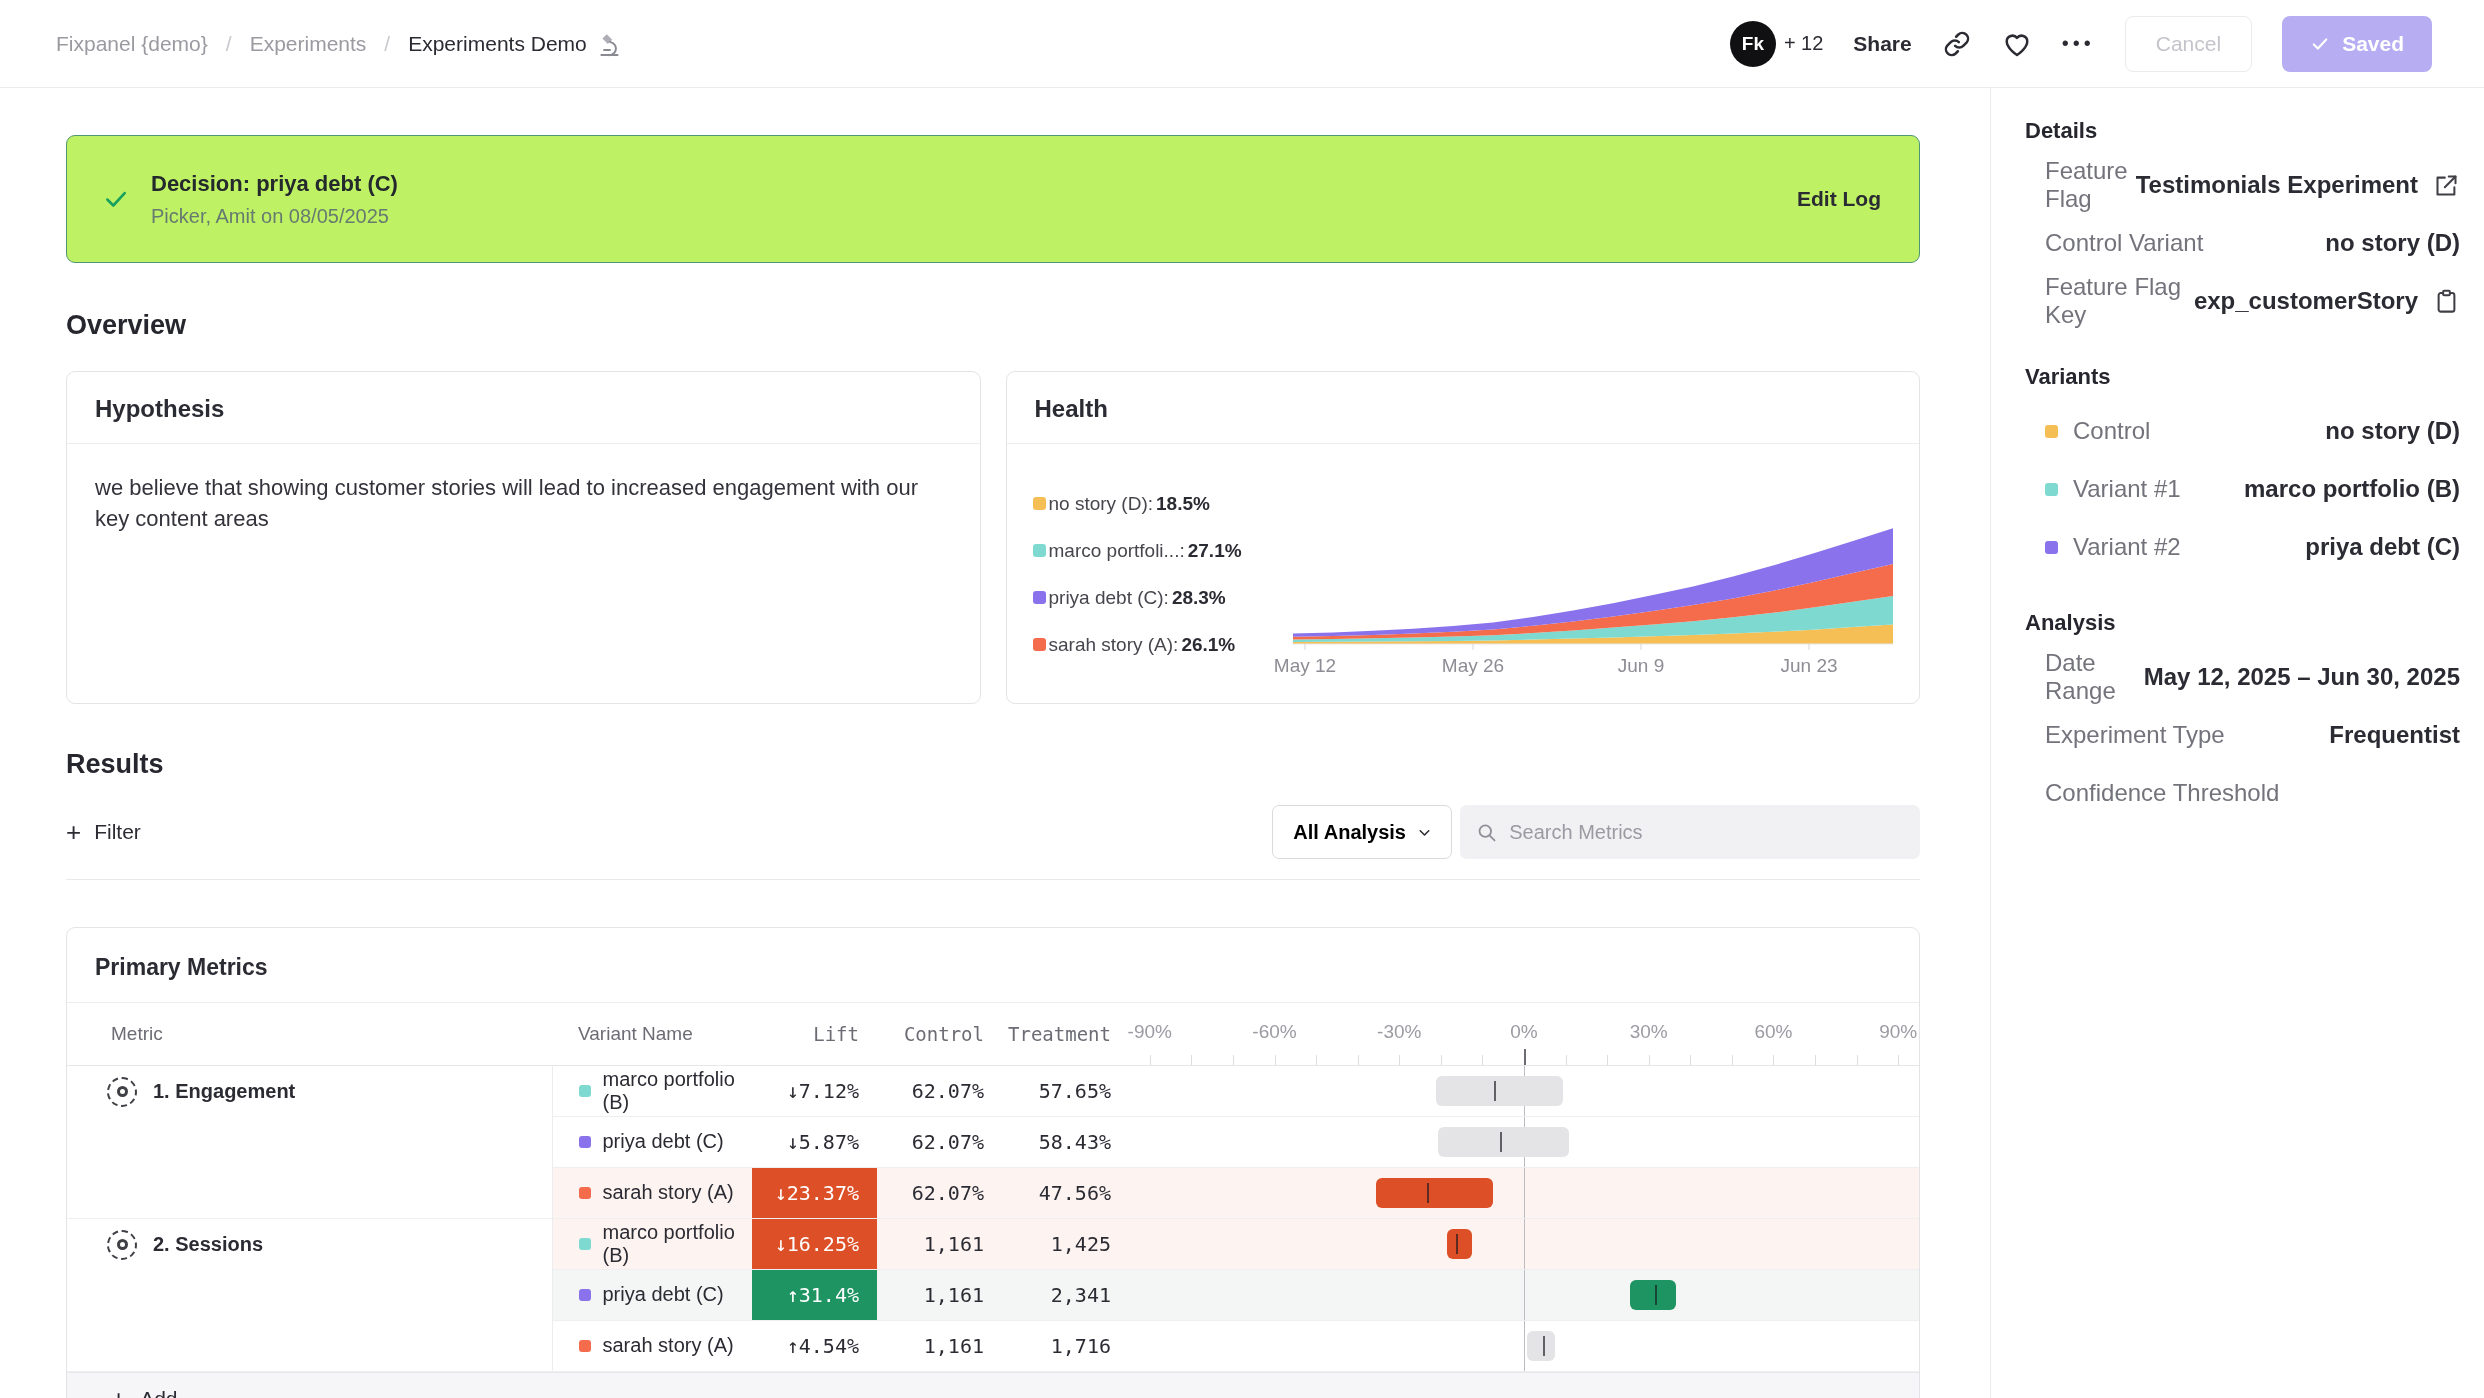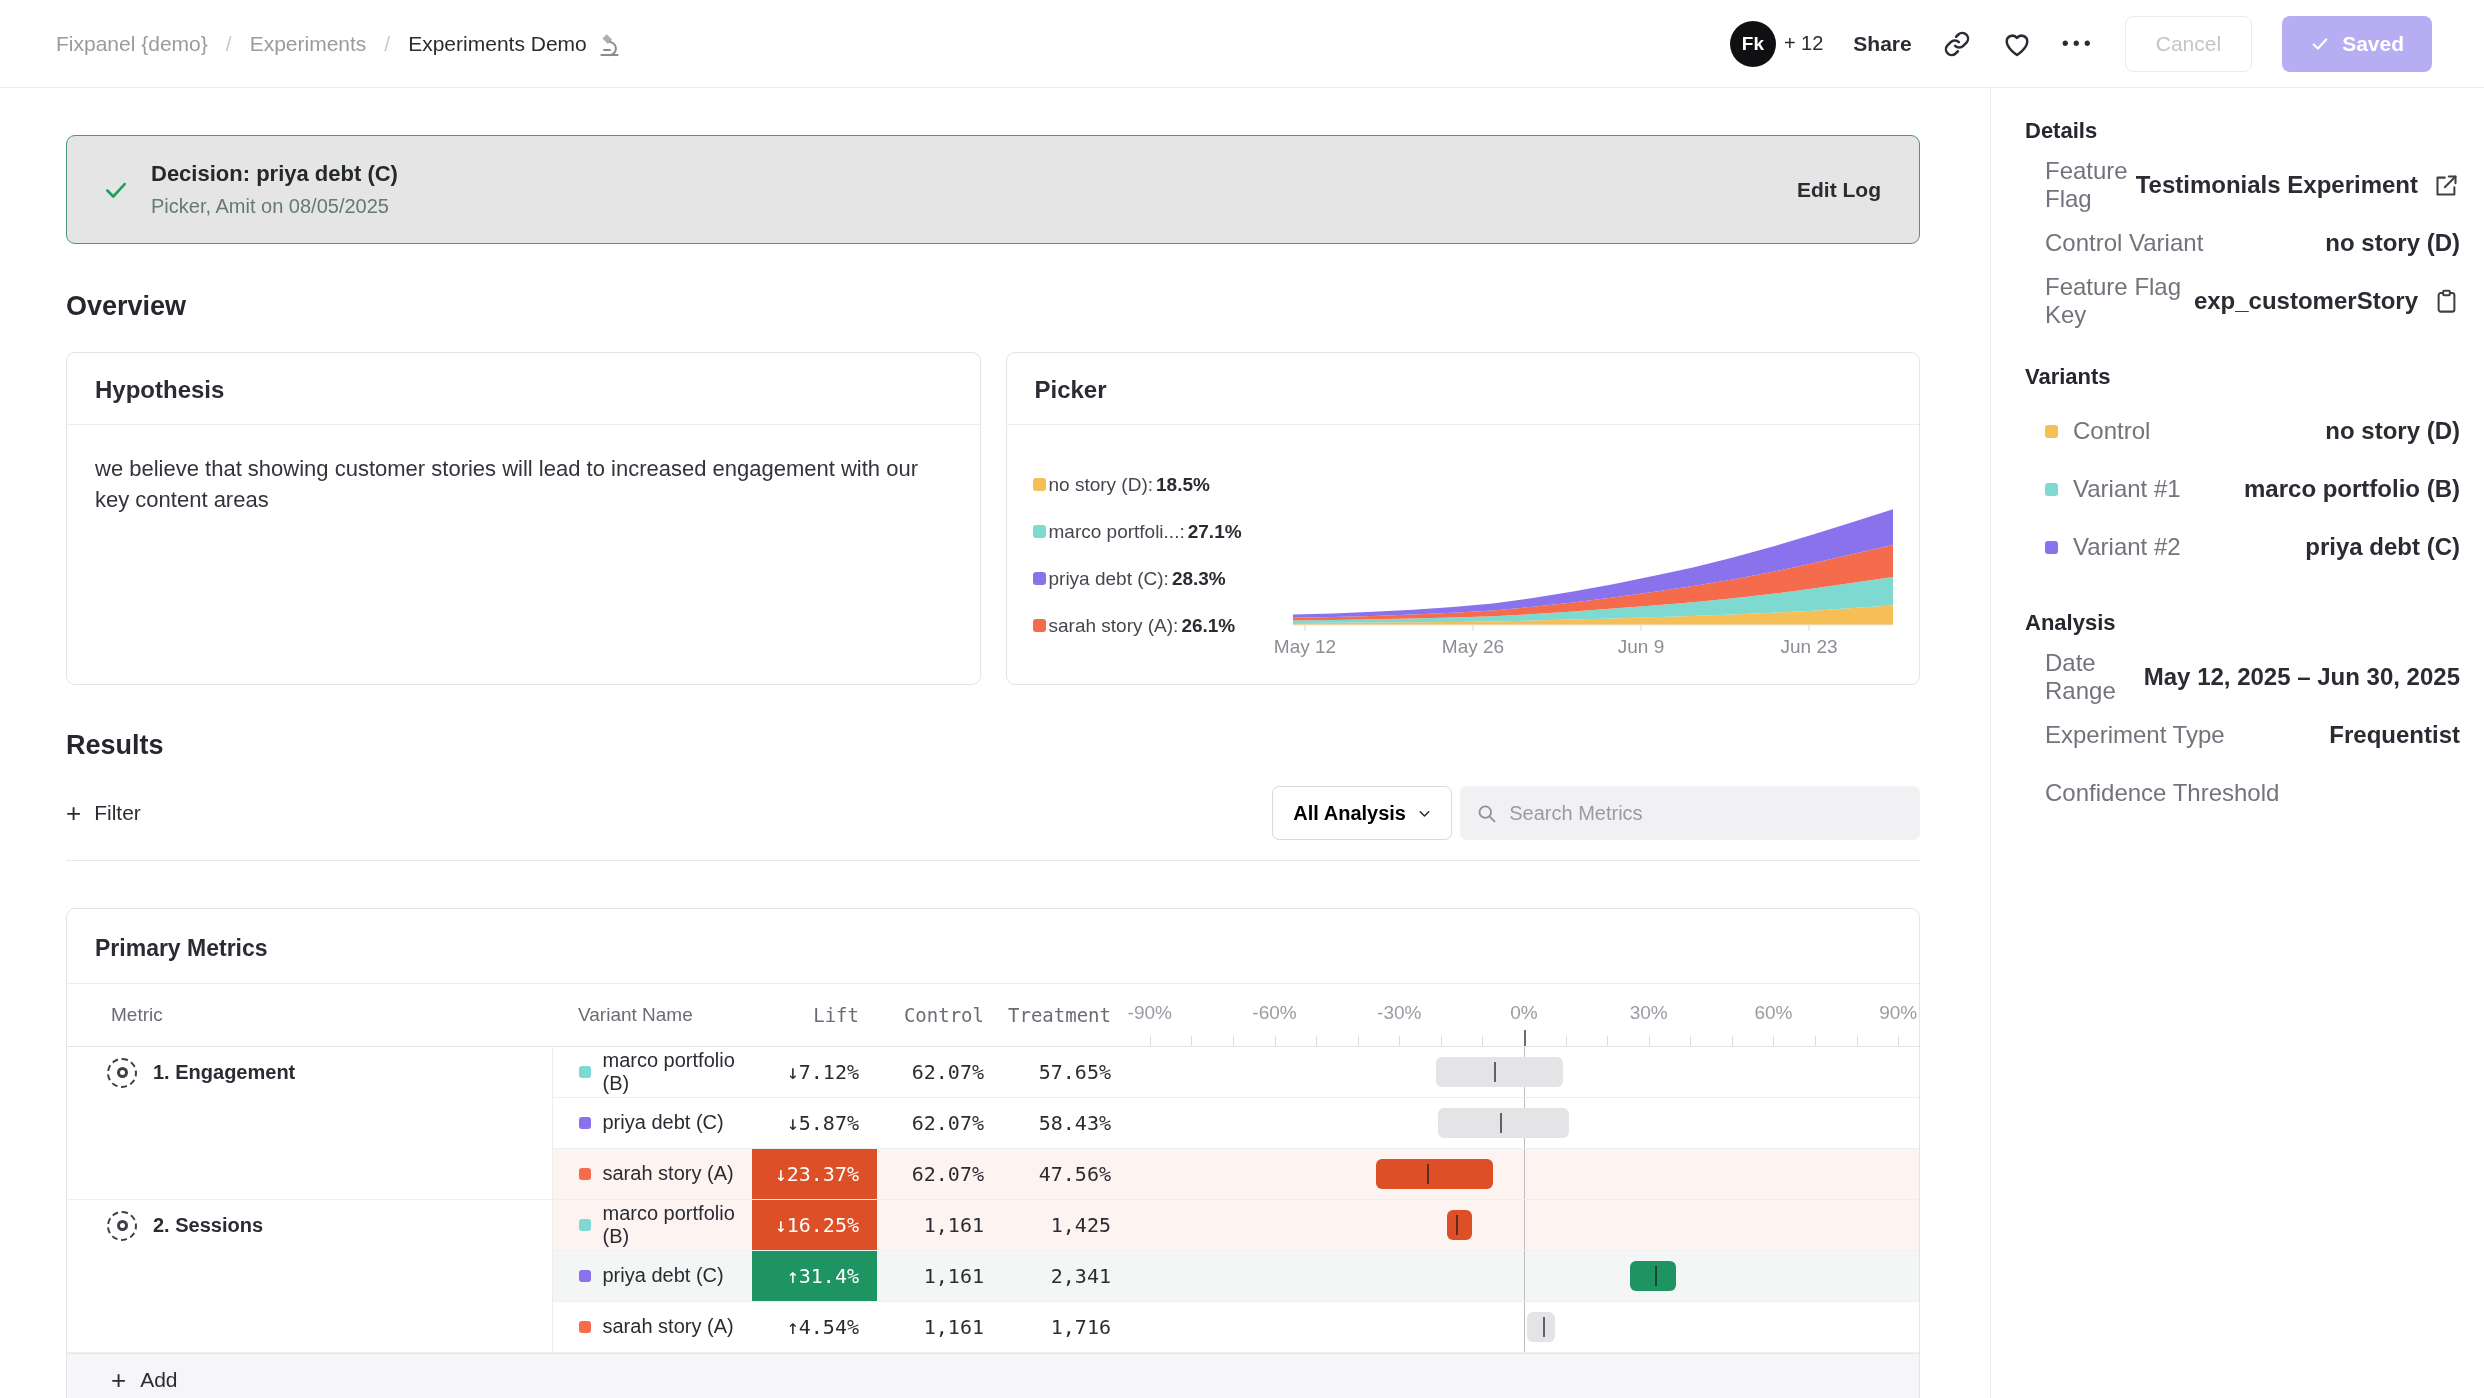--- a/index.html
+++ b/index.html
@@ -28,22 +28,22 @@
   .btn-saved { height:56px; padding:0 28px; border:none; border-radius:8px; background:#b6adf2;
     color:#fff; font-size:21px; font-weight:600; display:flex; align-items:center; gap:12px;
     cursor:pointer; font-family:inherit; }
 
   
   .content { display:flex; height:1310px; }
   .main { flex:1; padding:0 70px 0 66px; overflow:hidden; }
   .sidebar { width:494px; border-left:1px solid #ececef; padding:30px 24px 0 34px; }
 
   
-  .banner { margin-top:47px; height:109px; border:1px solid #4f9674; border-radius:9px;
-    background:#e5e5e5; display:flex; align-items:center; padding:0 38px 0 36px; }
+  .banner { margin-top:47px; height:128px; border:1px solid #4f9674; border-radius:9px;
+    background:#bef264; display:flex; align-items:center; padding:0 38px 0 36px; }
   .banner-check { width:26px; height:26px; margin-right:22px; flex:none; }
   .banner-title { font-size:22px; font-weight:700; color:#23292c; }
   .banner-sub { font-size:20px; color:#677a70; margin-top:8px; }
   .edit-log { margin-left:auto; font-size:21px; font-weight:600; color:#2b2b33; cursor:pointer; }
 
   .h2 { font-size:27px; font-weight:700; color:#26262e; }
   .overview-h { margin-top:47px; }
 
   
   .cards { margin-top:30px; display:flex; gap:25px; }
@@ -177,21 +177,21 @@
     </div>
 
     <div class="h2 overview-h">Overview</div>
 
     <div class="cards">
       <div class="card">
         <div class="card-head">Hypothesis</div>
         <div class="hyp-body">we believe that showing customer stories will lead to increased engagement with our key content areas</div>
       </div>
       <div class="card">
-        <div class="card-head">Picker</div>
+        <div class="card-head">Health</div>
         <div class="health-body">
           <div class="legend" id="health-legend">
               <div class="legend-item">
                 <span class="legend-dot" style="background: rgb(245, 191, 85);"></span>
                 <span>no story (D): </span>
                 <span class="legend-val">18.5%</span>
               </div>
               <div class="legend-item">
                 <span class="legend-dot" style="background: rgb(126, 218, 208);"></span>
                 <span>marco portfoli...: </span>

